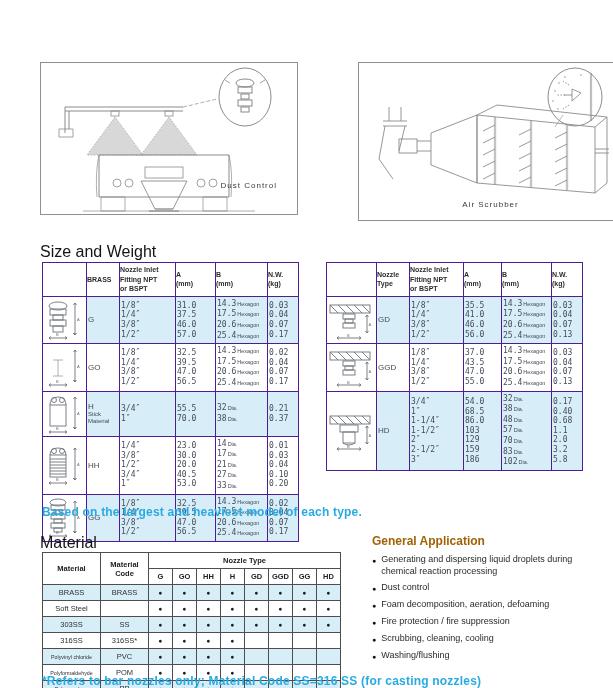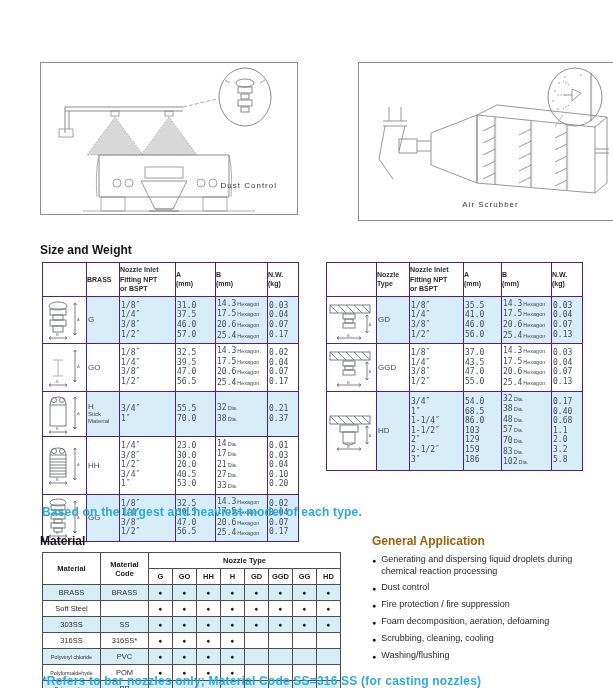--- a/index.html
+++ b/index.html
@@ -10,21 +10,21 @@
 
   
   .fig-box { position:absolute; border:1.5px solid #8f8f8f; background:#fff; }
   #fig-dust { left:40px; top:62px; width:256px; height:151px; }
   #fig-air  { left:322px; top:62px; width:263px; height:157px;margin-left:36px; }
   .fig-caption { position:absolute; font-size:8px; color:#3a3a3a; letter-spacing:1px; }
   #fig-dust .fig-caption { right:20px; bottom:24px; }
   #fig-air  .fig-caption { left:50%; transform:translateX(-50%); bottom:11px; }
 
   
-  .section-title { position:absolute; font-size:12px; font-weight:bold; color:#141414; }
+  .section-title { position:absolute; font-size:16px; font-weight:normal; color:#141414; }
   #sw-title  { left:40px; top:243px; }
   #mat-title { left:40px; top:534px; }
   #app-title { font-size:12px; font-weight:bold; color:#a16207; margin:0 0 6px 0; }
 
   
   .sw-table { position:absolute; border-collapse:collapse; table-layout:fixed; background:#fff; }
   #sw-left  { left:42px;  top:262px; }
   #sw-right { left:326px; top:262px; }
   .sw-table td {
     border:1px solid #4c1d95; text-align:left; vertical-align:middle;
@@ -716,25 +716,25 @@
         <div class="app-item">
        <span class="app-bullet">●</span>
        <span>Generating and dispersing liquid droplets during chemical reaction processing</span>
      </div>
         <div class="app-item">
        <span class="app-bullet">●</span>
        <span>Dust control</span>
      </div>
         <div class="app-item">
        <span class="app-bullet">●</span>
-       <span>Fire protection / fire suppression</span>
+       <span>Foam decomposition, aeration, defoaming</span>
      </div>
         <div class="app-item">
        <span class="app-bullet">●</span>
-       <span>Foam decomposition, aeration, defoaming</span>
+       <span>Fire protection / fire suppression</span>
      </div>
         <div class="app-item">
        <span class="app-bullet">●</span>
        <span>Scrubbing, cleaning, cooling</span>
      </div>
         <div class="app-item">
        <span class="app-bullet">●</span>
        <span>Washing/flushing</span>
      </div>
       </div>

